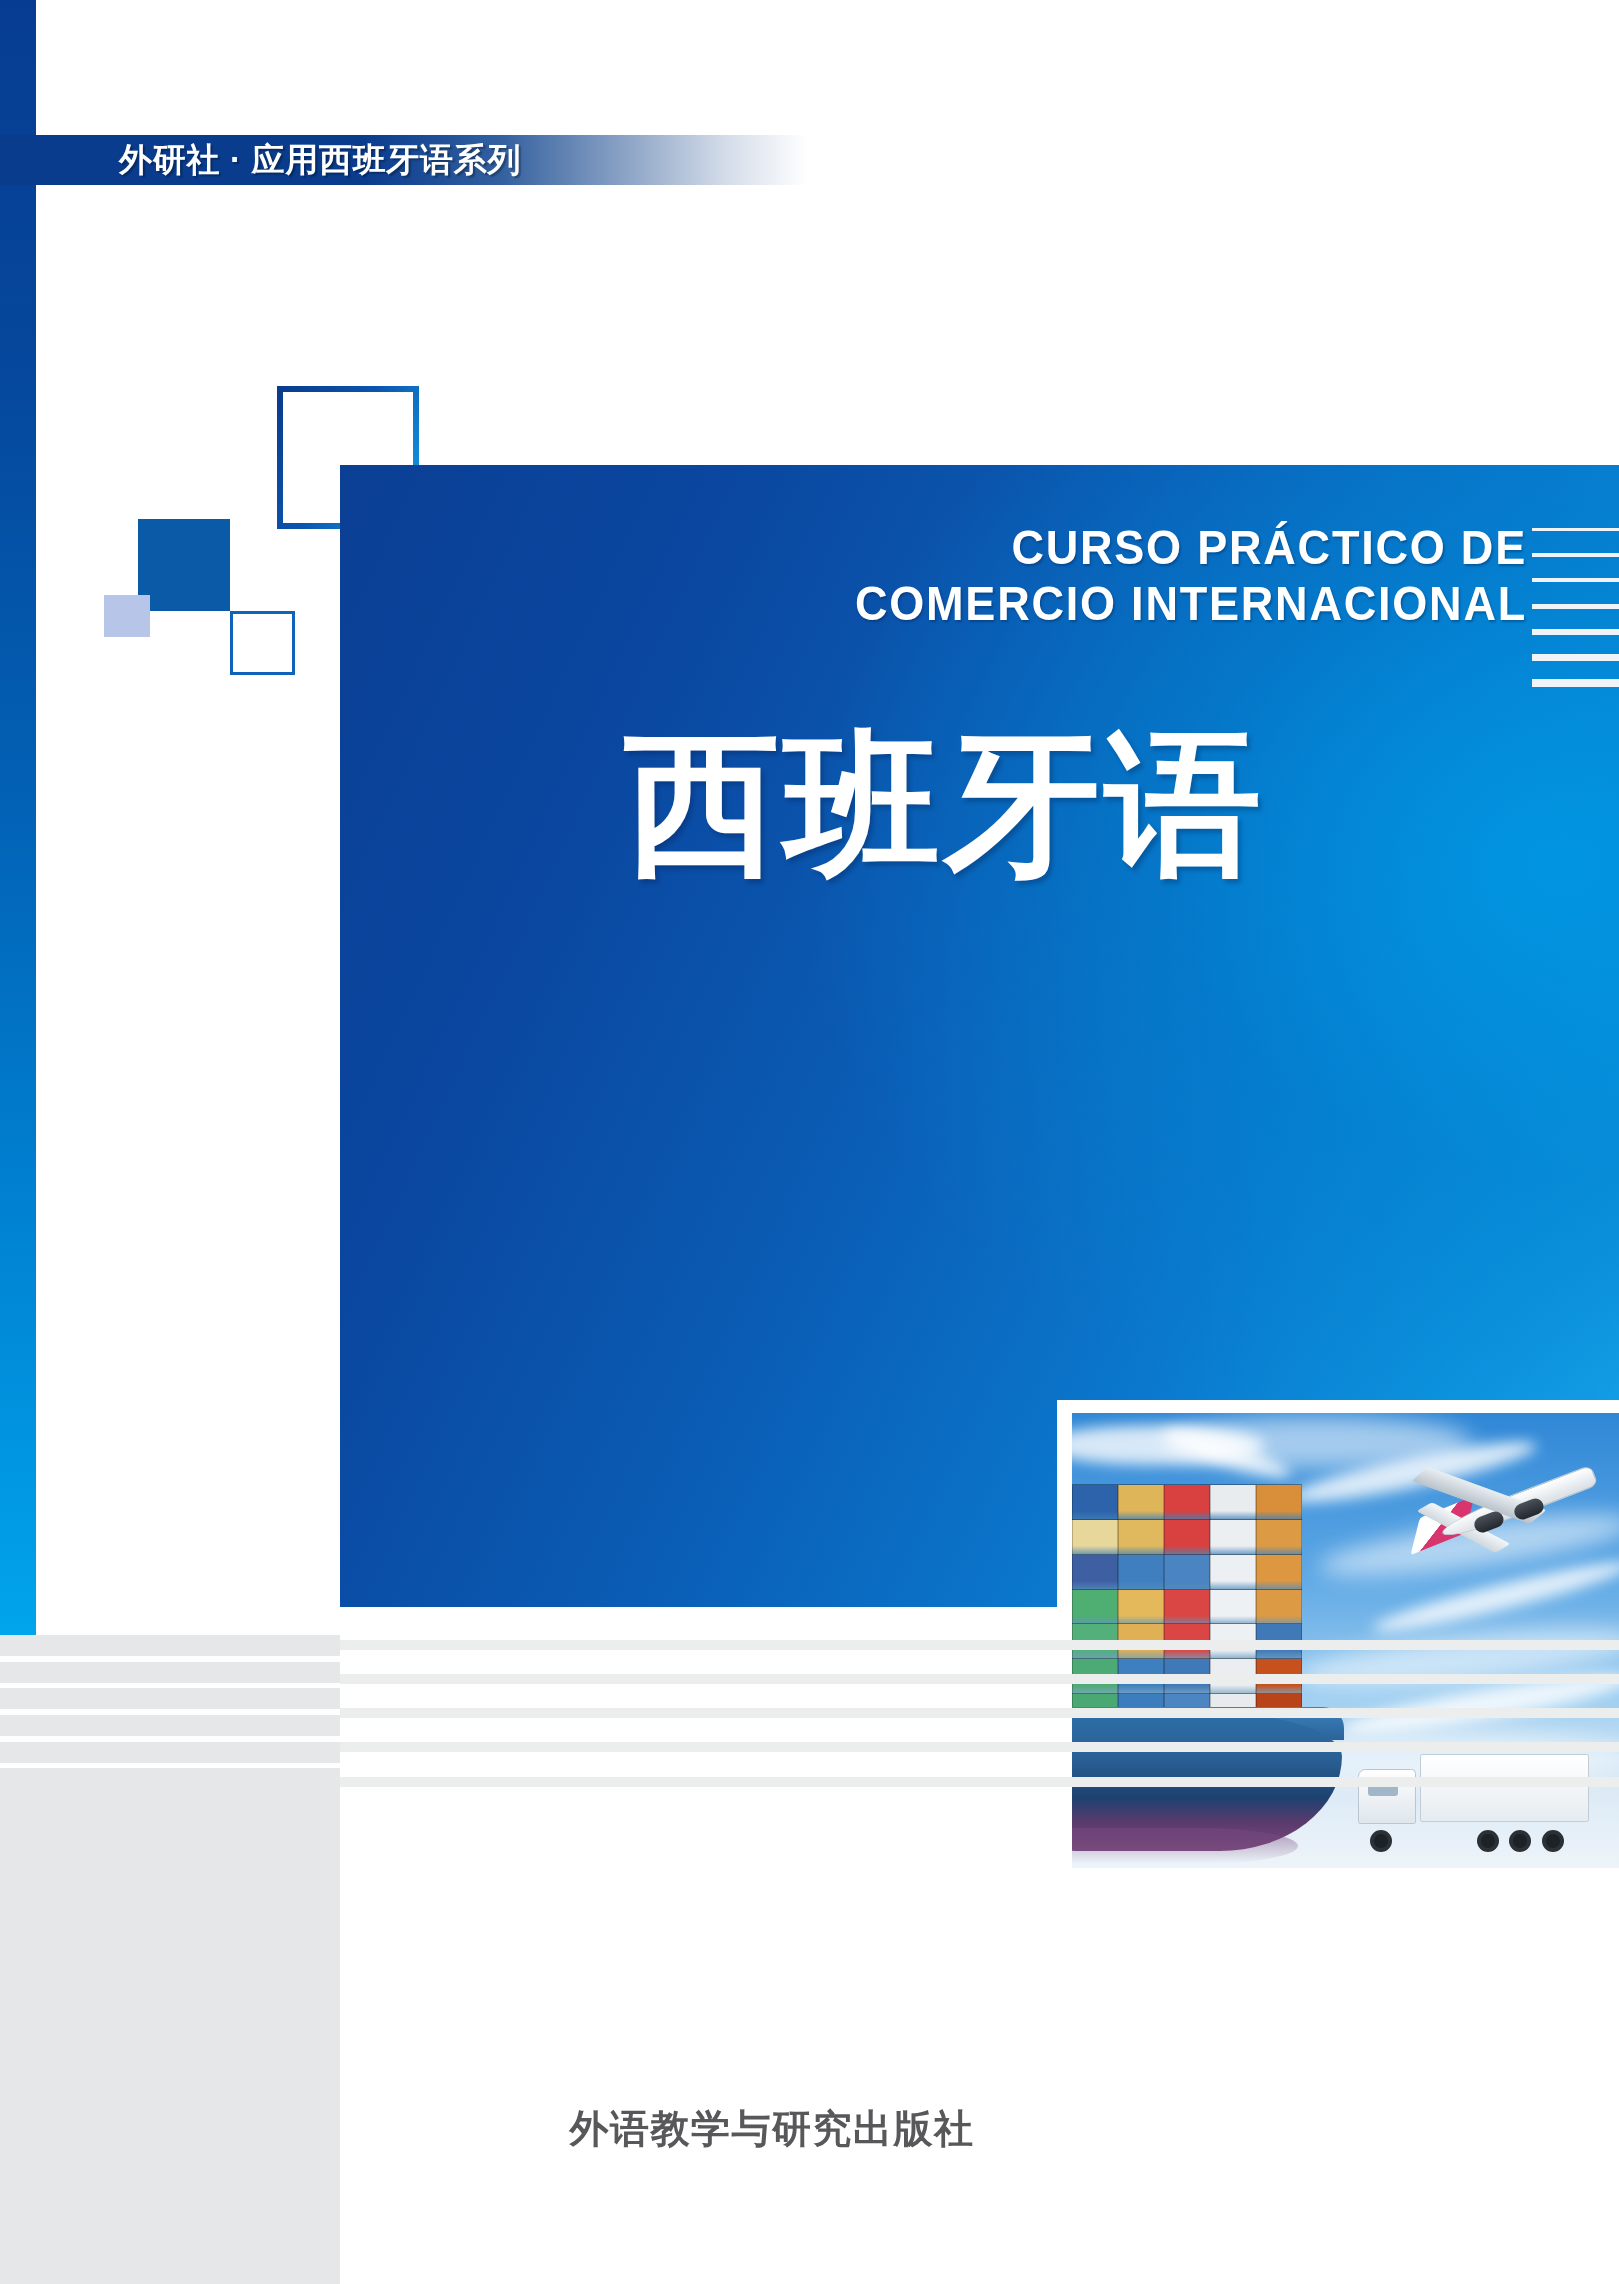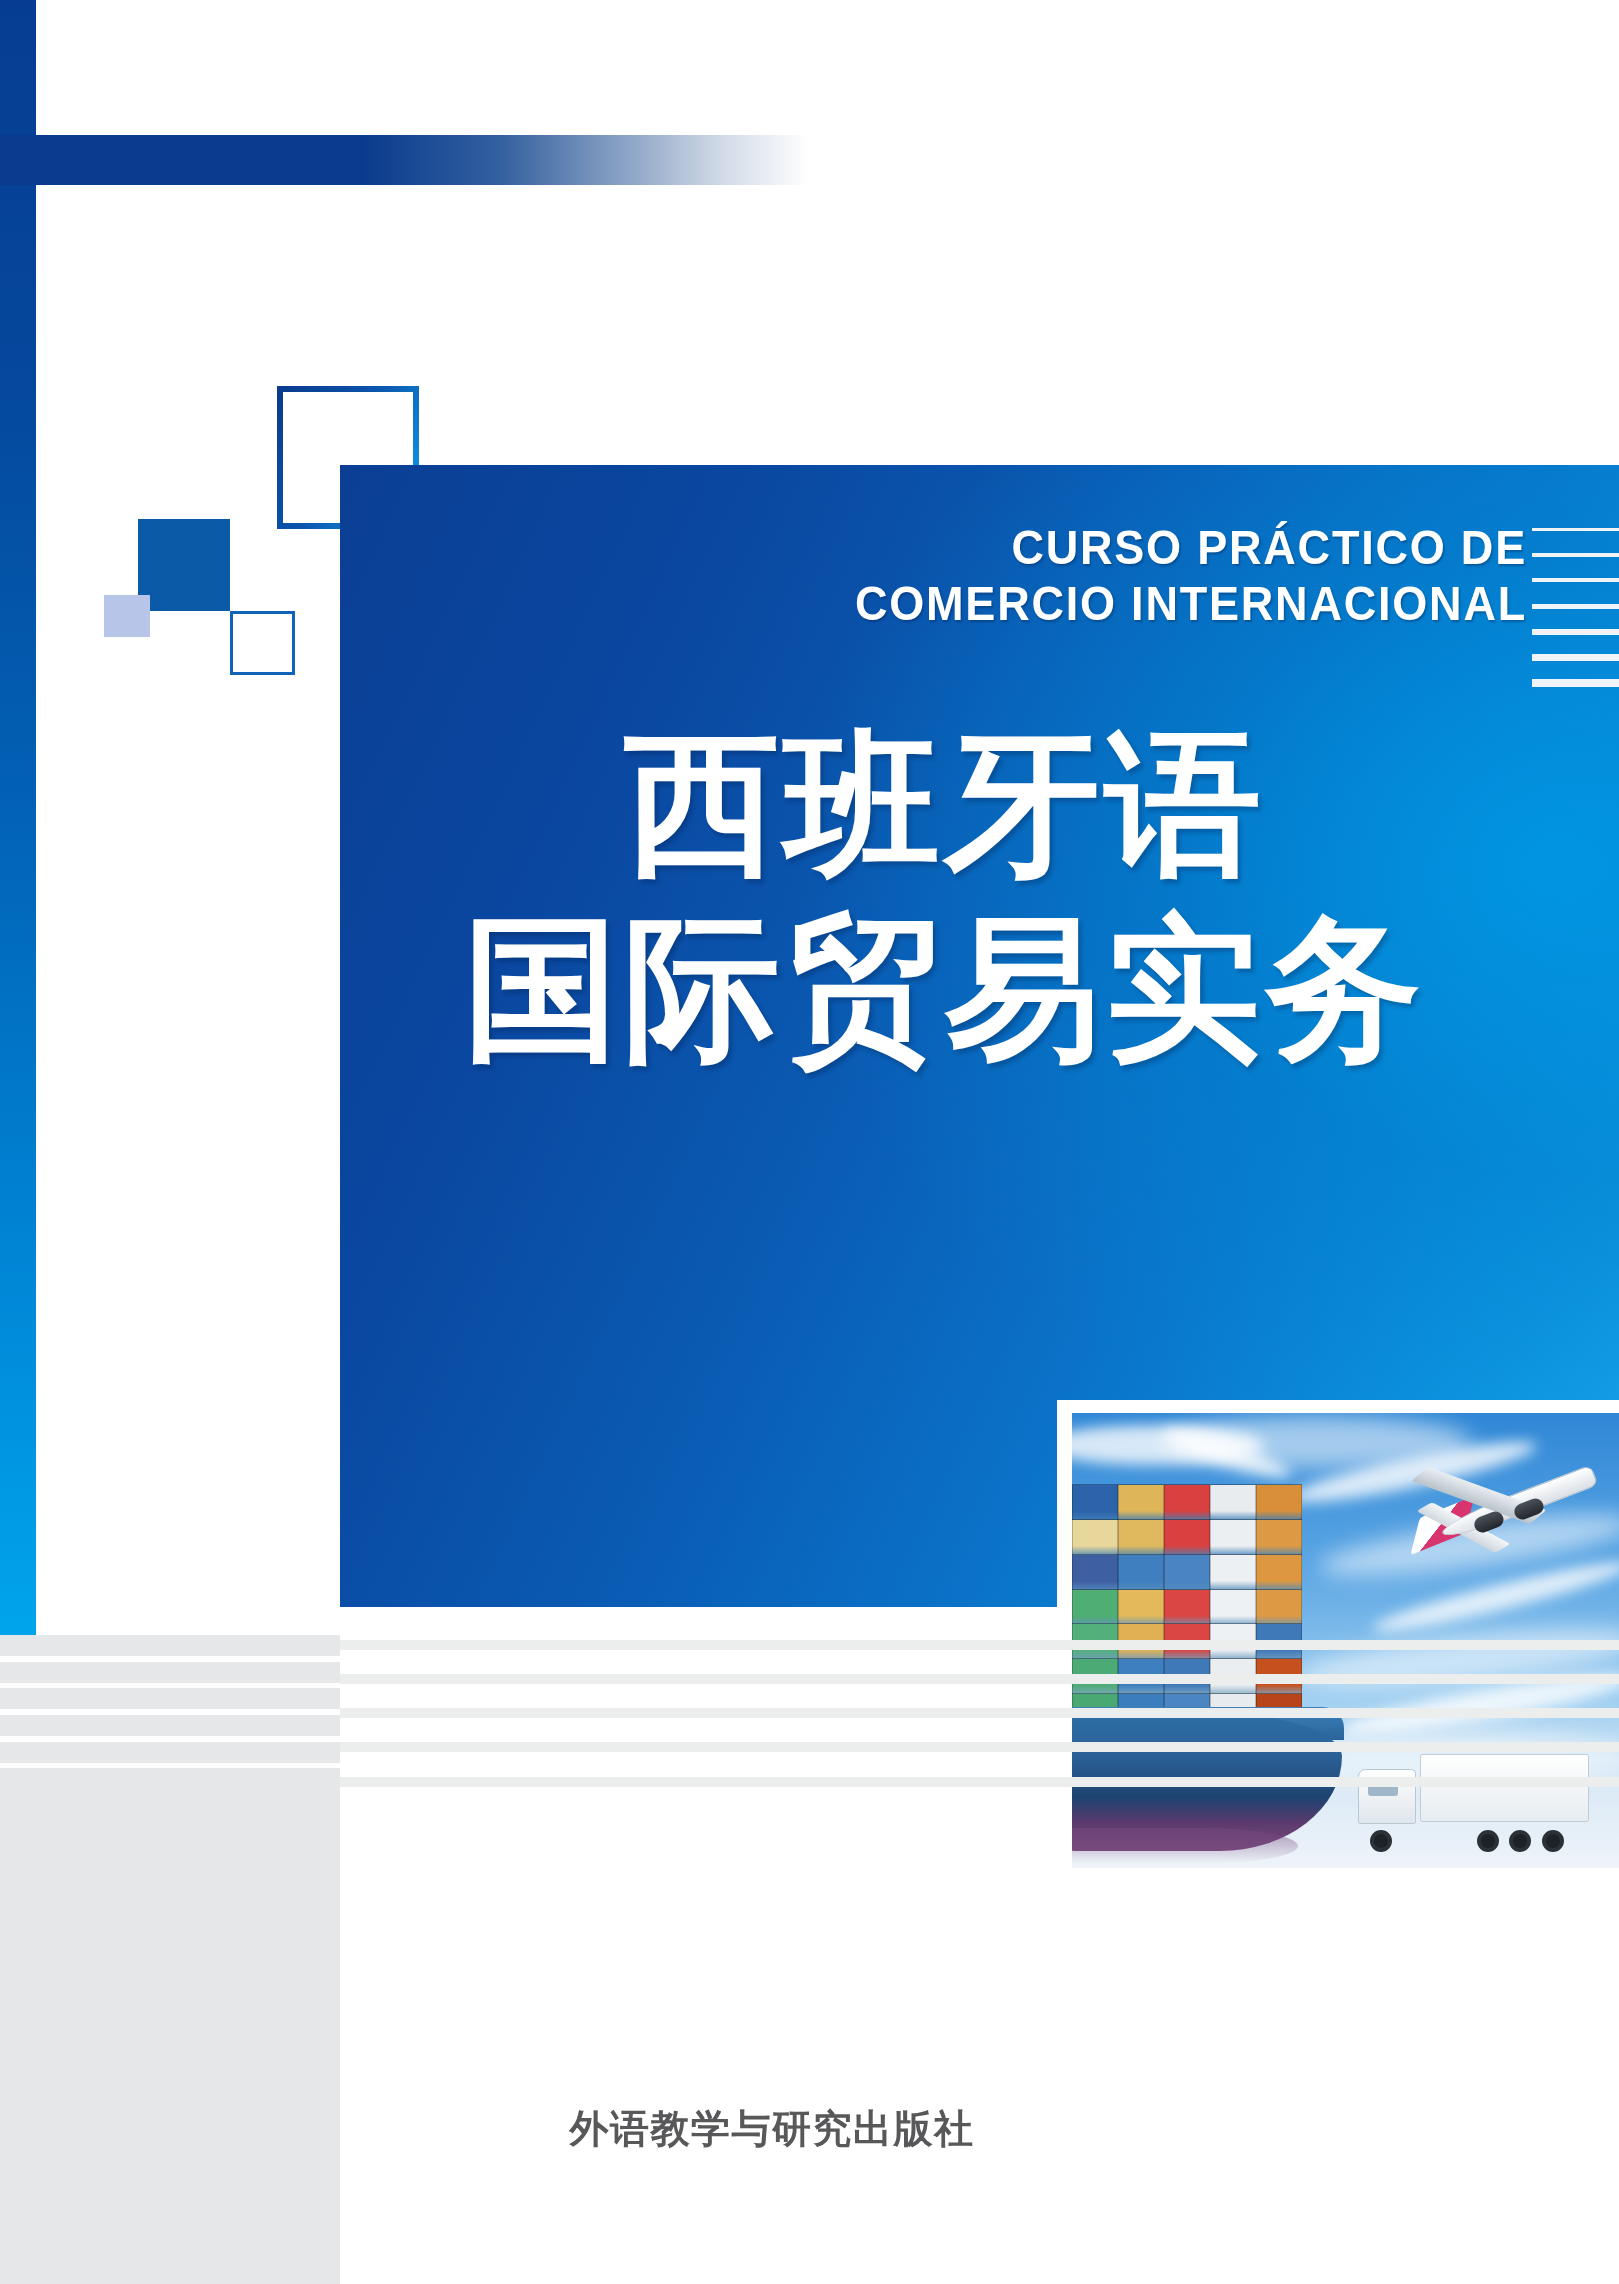--- a/index.html
+++ b/index.html
@@ -219,20 +219,21 @@
   }
 </style>
 </head>
 <body>
 
 <div id="cover">
 
   <div class="spine"></div>
 
   <div class="banner"></div>
+  <div class="banner-text">外研社 · 应用西班牙语系列</div>
 
   <div class="sq-outline-big"></div>
   <div class="sq-solid-mid"></div>
   <div class="sq-pale"></div>
   <div class="sq-outline-small"></div>
 
   <div class="panel"></div>
 
   <div class="rules" id="rules">
       <i style="top: 0px; height: 3px;"></i>
@@ -244,21 +245,20 @@
       <i style="top: 151px; height: 8.2px;"></i>
     </div>
 
   <div class="es-title">
     <span>CURSO PRÁCTICO DE</span>
     <span>COMERCIO INTERNACIONAL</span>
   </div>
 
   <div class="cn-title">
     <span>西班牙语</span>
-    <span>国际贸易实务</span>
   </div>
 
 
   <div class="photo-frame">
     <div class="photo" id="photo">
 
       <div class="cl" style="left:-30px;top:12px;width:222px;height:40px;"></div>
       <div class="cl2" style="left:89px;top:3px;width:311px;height:52px;"></div>
       <div class="cl" style="left:215px;top:44px;width:252px;height:30px;transform:rotate(-12deg);"></div>
       <div class="cl2" style="left:245px;top:111px;width:319px;height:42px;transform:rotate(-8deg);"></div>

